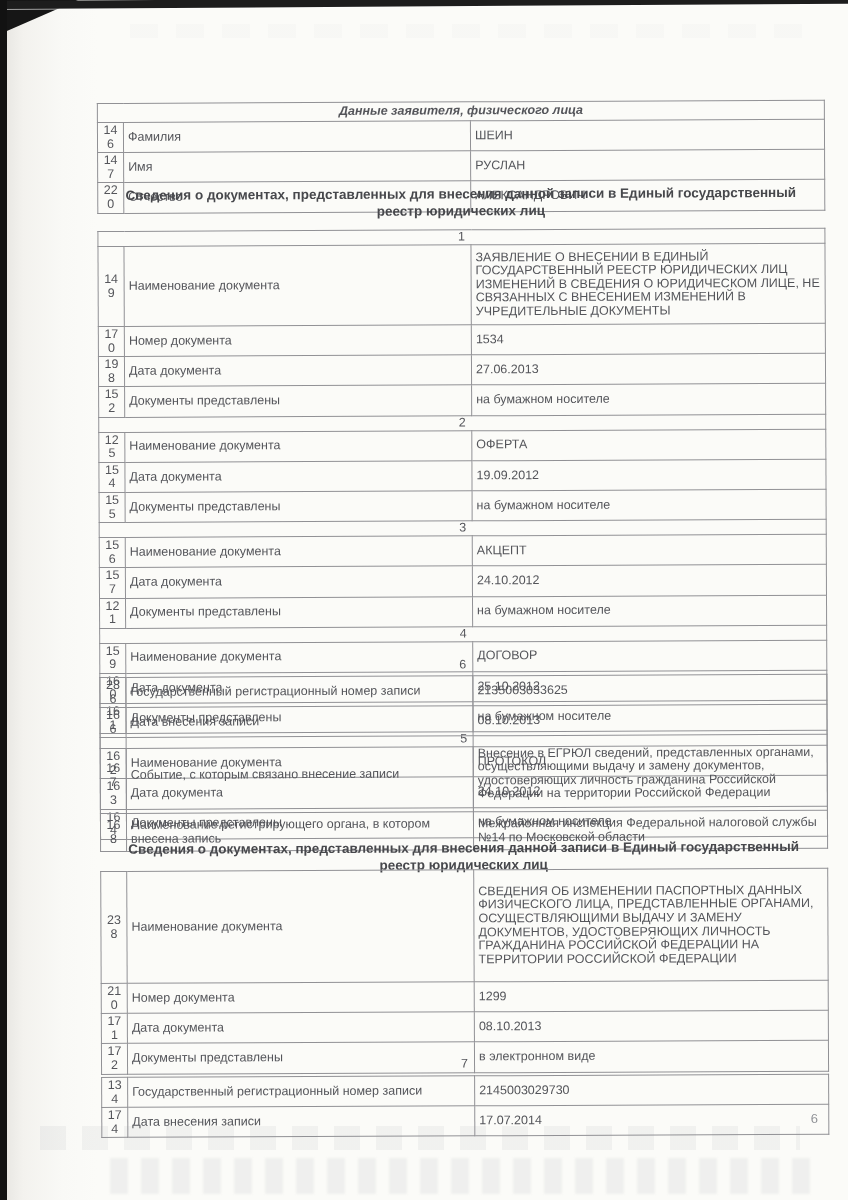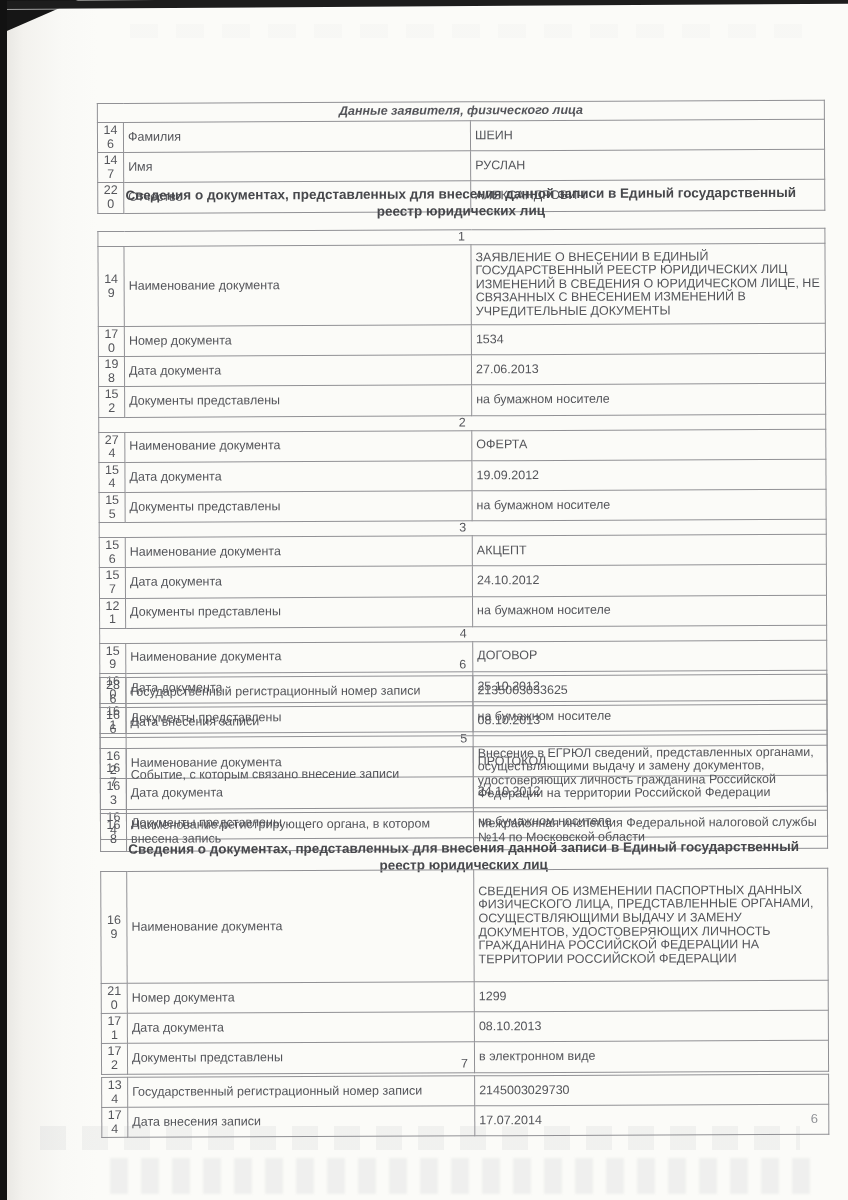--- a/index.html
+++ b/index.html
@@ -118,21 +118,21 @@
       <tr class="r">
         <td class="num">152</td>
         <td>Документы представлены</td>
         <td>на бумажном носителе</td>
       </tr>
 
       <tr class="grp">
         <td colspan="3">2</td>
       </tr>
       <tr class="r">
-        <td class="num">274</td>
+        <td class="num">125</td>
         <td>Наименование документа</td>
         <td>ОФЕРТА</td>
       </tr>
       <tr class="r">
         <td class="num">154</td>
         <td>Дата документа</td>
         <td>19.09.2012</td>
       </tr>
       <tr class="r">
         <td class="num">155</td>
@@ -237,21 +237,21 @@
 
   <div class="block" style="top:871px">
     <table class="t">
       <colgroup>
           <col class="c-num">
           <col class="c-lbl">
           <col class="c-val">
         </colgroup>
       <tbody>
           <tr class="r h112">
-        <td class="num">169</td>
+        <td class="num">238</td>
         <td>Наименование документа</td>
         <td class="lh15">СВЕДЕНИЯ ОБ ИЗМЕНЕНИИ ПАСПОРТНЫХ ДАННЫХ ФИЗИЧЕСКОГО ЛИЦА, ПРЕДСТАВЛЕННЫЕ ОРГАНАМИ, ОСУЩЕСТВЛЯЮЩИМИ ВЫДАЧУ И ЗАМЕНУ ДОКУМЕНТОВ, УДОСТОВЕРЯЮЩИХ ЛИЧНОСТЬ ГРАЖДАНИНА РОССИЙСКОЙ ФЕДЕРАЦИИ НА ТЕРРИТОРИИ РОССИЙСКОЙ ФЕДЕРАЦИИ</td>
       </tr>
       <tr class="r">
         <td class="num">210</td>
         <td>Номер документа</td>
         <td>1299</td>
       </tr>
       <tr class="r">
         <td class="num">171</td>

